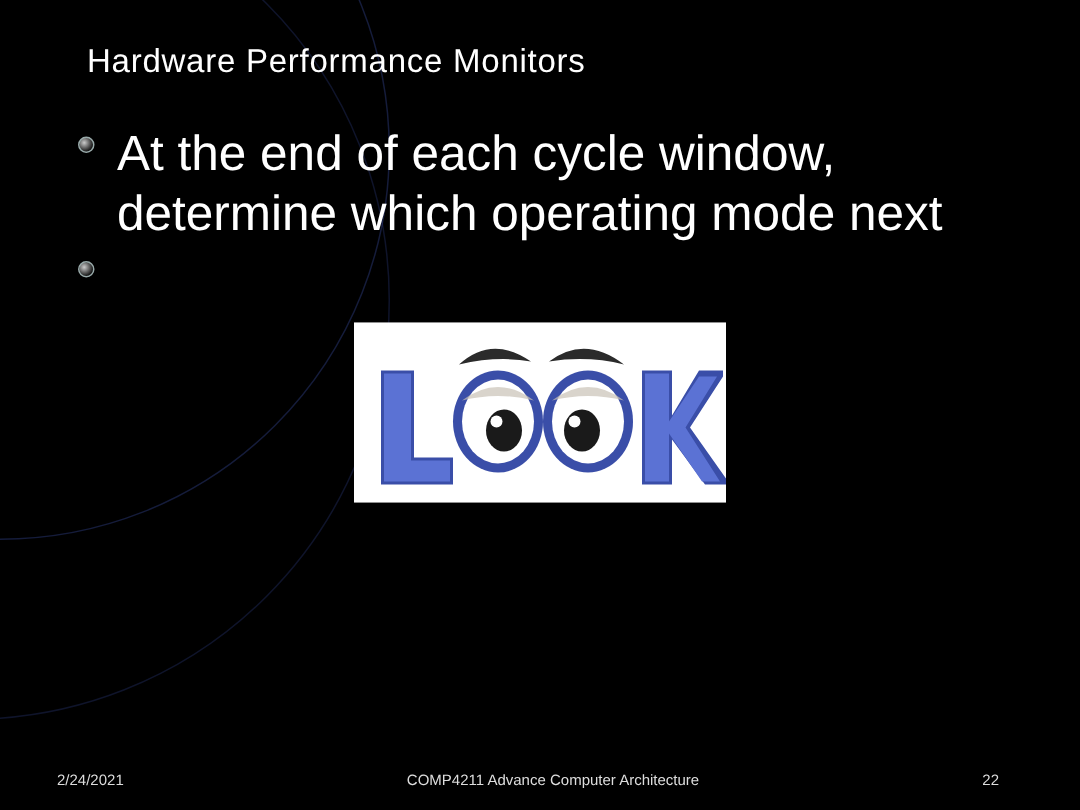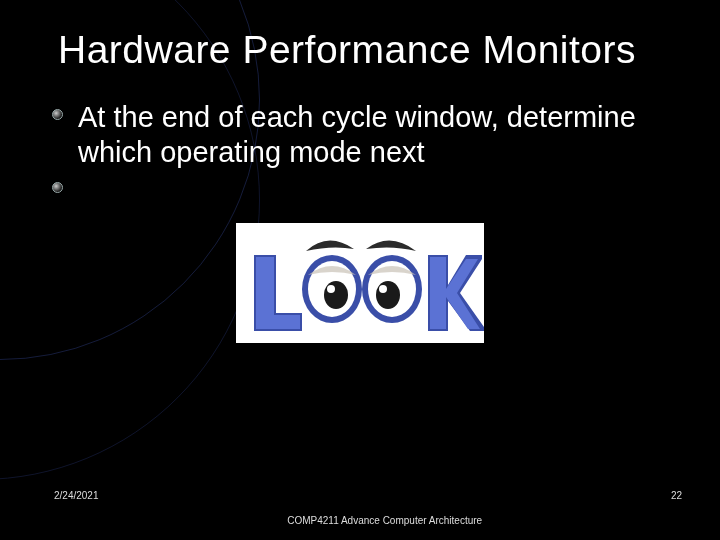--- a/index.html
+++ b/index.html
@@ -31,31 +31,31 @@
     border-radius: 50%;
     pointer-events: none;
   }
   .slide {
     position: relative;
     width: 100%;
     height: 100%;
     padding: 28px 48px 0 48px;
   }
   .title {
-    font-size: 39px;
+    font-size: 22px;
     font-weight: 400;
     color: #fff;
     margin-left: 10px;
     margin-bottom: 28px;
     letter-spacing: 0.5px;
   }
   .bullets {
     list-style: none;
     color: #fff;
-    font-size: 29px;
+    font-size: 33px;
     line-height: 1.22;
     padding: 0 6px 0 4px;
   }
   .bullets li {
     position: relative;
     padding-left: 26px;
     margin-bottom: 2px;
   }
   .bullets li .dot {
     position: absolute;
@@ -77,28 +77,28 @@
   .look {
     width: 248px;
     height: 120px;
     background: #fff;
     position: relative;
     overflow: hidden;
   }
   .look svg { display: block; }
   .footer {
     position: absolute;
-    left: 16px;
+    left: 0;
     right: 0;
     bottom: 14px;
-    padding: 0 38px 0 38px;
+    padding: 0 54px 0 38px;
     font-size: 10px;
     color: #ddd;
     display: flex;
-    align-items: flex-start;
+    align-items: flex-end;
   }
   .footer .date { flex: 0 0 auto; }
   .footer .center { flex: 1 1 auto; text-align: center; margin-top: 25px; }
   .footer .page { flex: 0 0 auto; }
 </style>
 </head>
 <body>
 
 <div class="bg-orbit"></div>
 <div class="bg-orbit2"></div>

